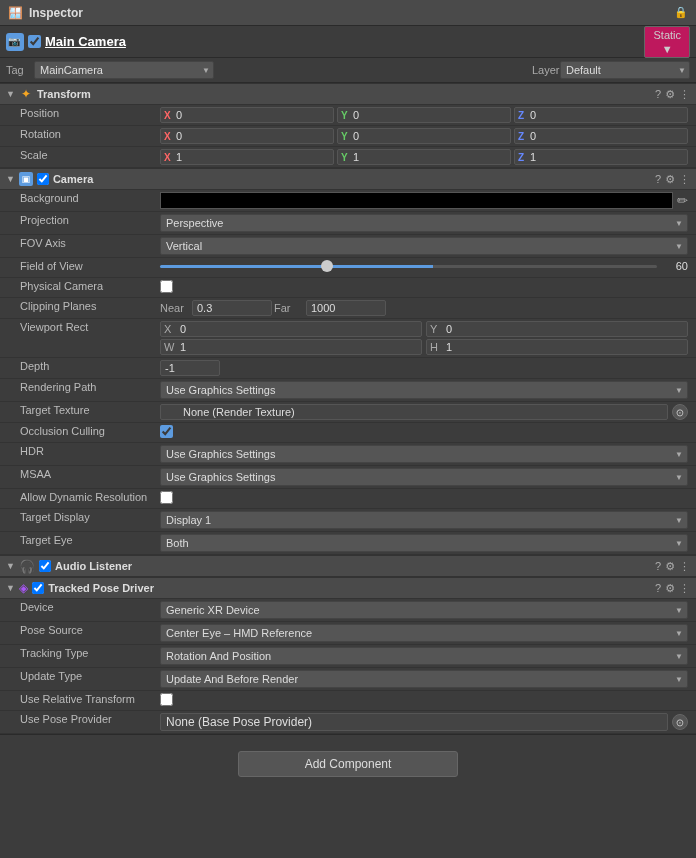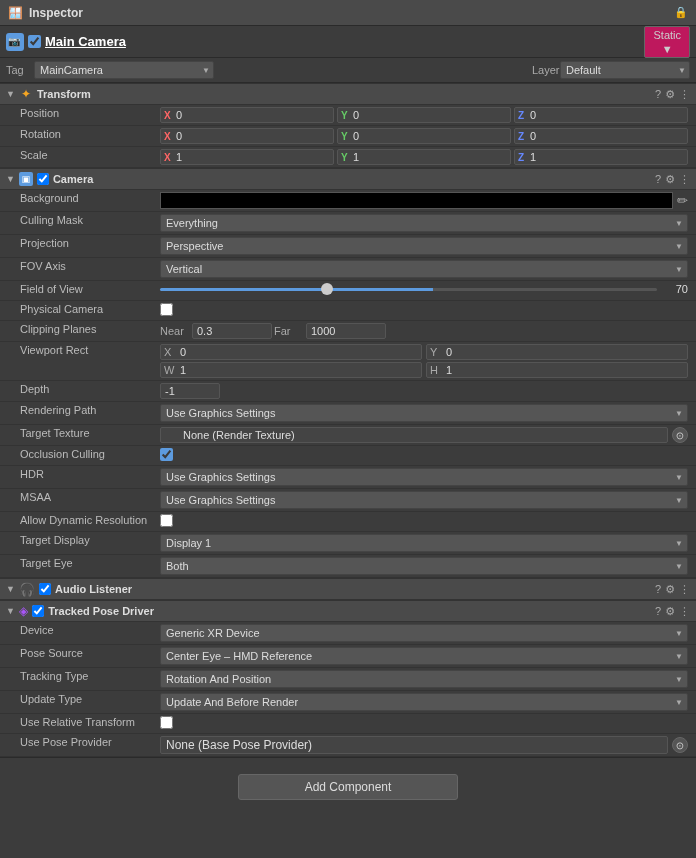--- a/index.html
+++ b/index.html
@@ -286,28 +286,20 @@
 
 
   <div class="prop-row">
     <span class="prop-label">Background</span>
     <div class="prop-value color-row">
       <div class="color-swatch" style="background:#000;flex:1;height:17px;border:1px solid #555;"></div>
       <span class="eyedropper">✏</span>
     </div>
   </div>
 
-  <div class="prop-row">
-    <span class="prop-label">Culling Mask</span>
-    <div class="dropdown-full-wrap">
-      <select class="full-dropdown">
-        <option value="Everything">Everything</option>
-      </select>
-    </div>
-  </div>
 
   <div class="prop-row">
     <span class="prop-label">Projection</span>
     <div class="dropdown-full-wrap">
       <select class="full-dropdown">
         <option value="Perspective">Perspective</option>
       </select>
     </div>
   </div>
 
@@ -317,21 +309,21 @@
       <select class="full-dropdown">
         <option value="Vertical">Vertical</option>
       </select>
     </div>
   </div>
 
   <div class="prop-row">
     <span class="prop-label">Field of View</span>
     <div class="slider-container">
       <input type="range" min="1" max="179" value="60" class="slider" style="flex: 1 1 0%;">
-      <span class="slider-val">70</span>
+      <span class="slider-val">60</span>
     </div>
   </div>
 
   <div class="prop-row">
     <span class="prop-label">Physical Camera</span>
     <div class="prop-value">
       <input type="checkbox" class="small-checkbox" style="">
     </div>
   </div>
 

